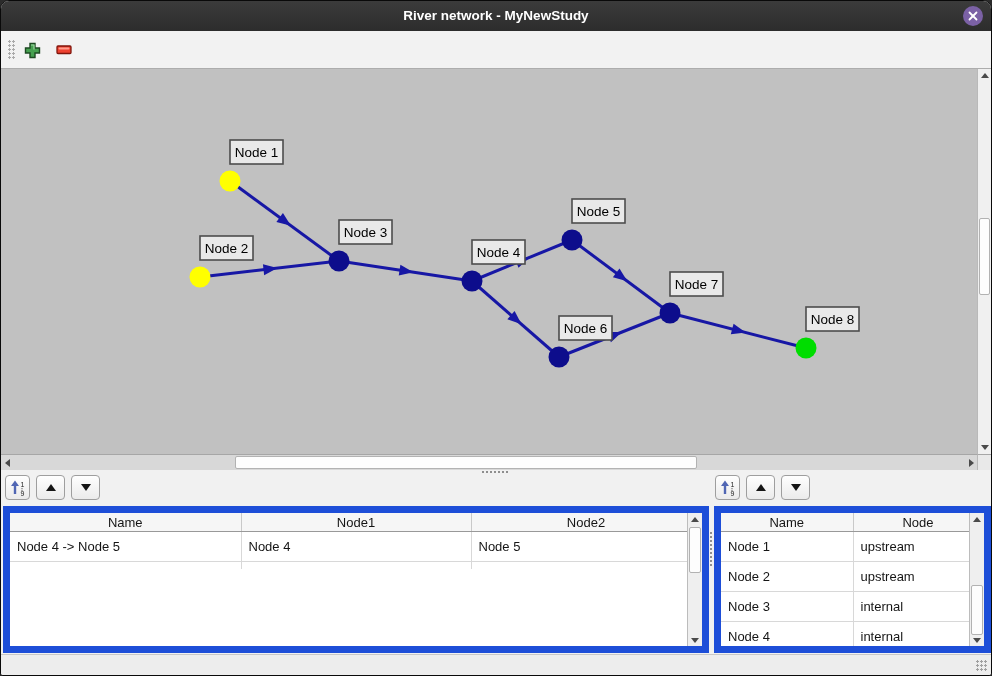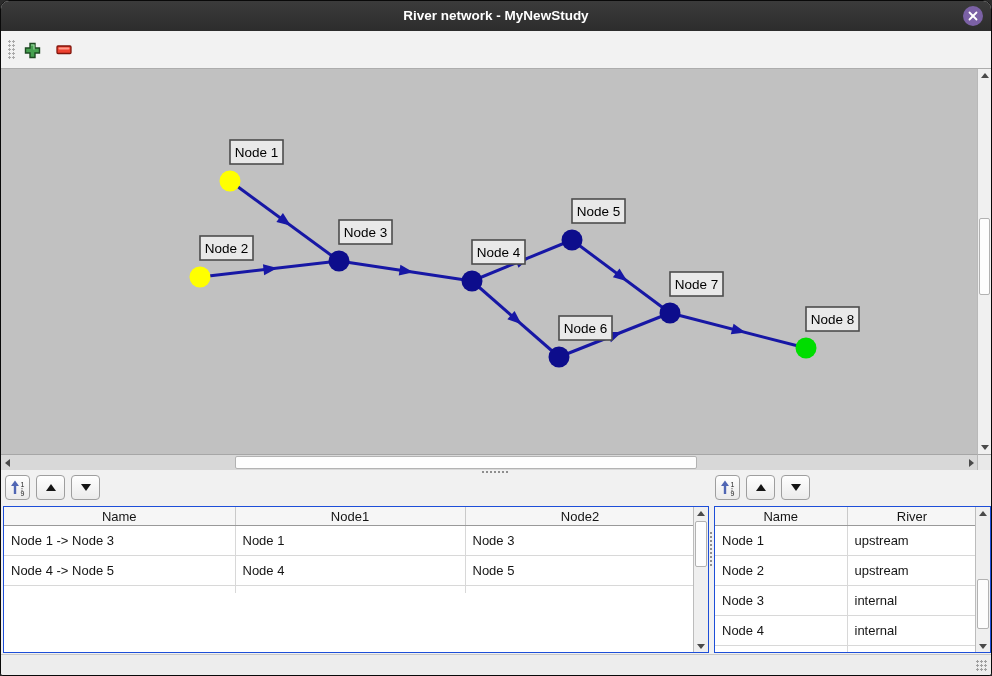--- a/index.html
+++ b/index.html
@@ -64,21 +64,21 @@
   
   .ptb{position:absolute;top:474px;height:25px;display:flex;gap:6px;align-items:center;}
   .ptb.left{left:4px;} .ptb.right{left:714px;}
   .pbtn{height:25px;border:1px solid #9e9e9e;border-radius:4px;background:linear-gradient(#fefefe,#ebebeb);
     display:flex;align-items:center;justify-content:center;padding:0;cursor:pointer;box-sizing:border-box;}
   .pbtn.sort{width:25px;} .pbtn.updown{width:29px;}
   .tri-up{width:0;height:0;border-left:5px solid transparent;border-right:5px solid transparent;border-bottom:7px solid #151515;}
   .tri-down{width:0;height:0;border-left:5px solid transparent;border-right:5px solid transparent;border-top:7px solid #151515;}
 
   
-  .tframe{position:absolute;top:505px;height:147px;background:#ffffff;border:1px solid #1d4ed8;
+  .tframe{position:absolute;top:505px;height:147px;background:#ffffff;border:7px solid #1d4ed8;
     box-sizing:border-box;overflow:hidden;}
   .tframe.left{left:2px;width:706px;}
   .tframe.right{left:713px;width:277px;}
   table.grid{border-collapse:collapse;table-layout:fixed;font-size:13px;color:#151515;}
   table.grid th{height:18px;font-weight:normal;text-align:center;background:#f6f6f6;
     border-bottom:1px solid #999999;border-right:1px solid #c9c9c9;padding:0;font-size:13px;}
   table.grid td{height:29px;border-bottom:1px solid #d8d8d8;border-right:1px solid #d8d8d8;
     padding:0 2px 0 7px;overflow:hidden;white-space:nowrap;}
   table.grid tr.filler td{height:7px;border-bottom:none;}
   .tv-scroll{position:absolute;top:0;right:0;bottom:0;width:15px;background:#efefef;
@@ -245,25 +245,20 @@
         </colgroup>
         <thead>
           <tr>
             <th>Name</th>
             <th>Node1</th>
             <th>Node2</th>
           </tr>
         </thead>
         <tbody>
           <tr>
-            <td>Node 1 -&gt; Node 3</td>
-            <td>Node 1</td>
-            <td>Node 3</td>
-          </tr>
-          <tr>
             <td>Node 4 -&gt; Node 5</td>
             <td>Node 4</td>
             <td>Node 5</td>
           </tr>
           <tr class="filler">
             <td></td>
             <td></td>
             <td></td>
           </tr>
         </tbody>
@@ -285,21 +280,21 @@
 
   <div class="tframe right">
     <table class="grid">
         <colgroup>
           <col style="width: 132px;">
           <col style="width: 130px;">
         </colgroup>
         <thead>
           <tr>
             <th>Name</th>
-            <th>River</th>
+            <th>Node</th>
           </tr>
         </thead>
         <tbody>
           <tr>
             <td>Node 1</td>
             <td>upstream</td>
           </tr>
           <tr>
             <td>Node 2</td>
             <td>upstream</td>

